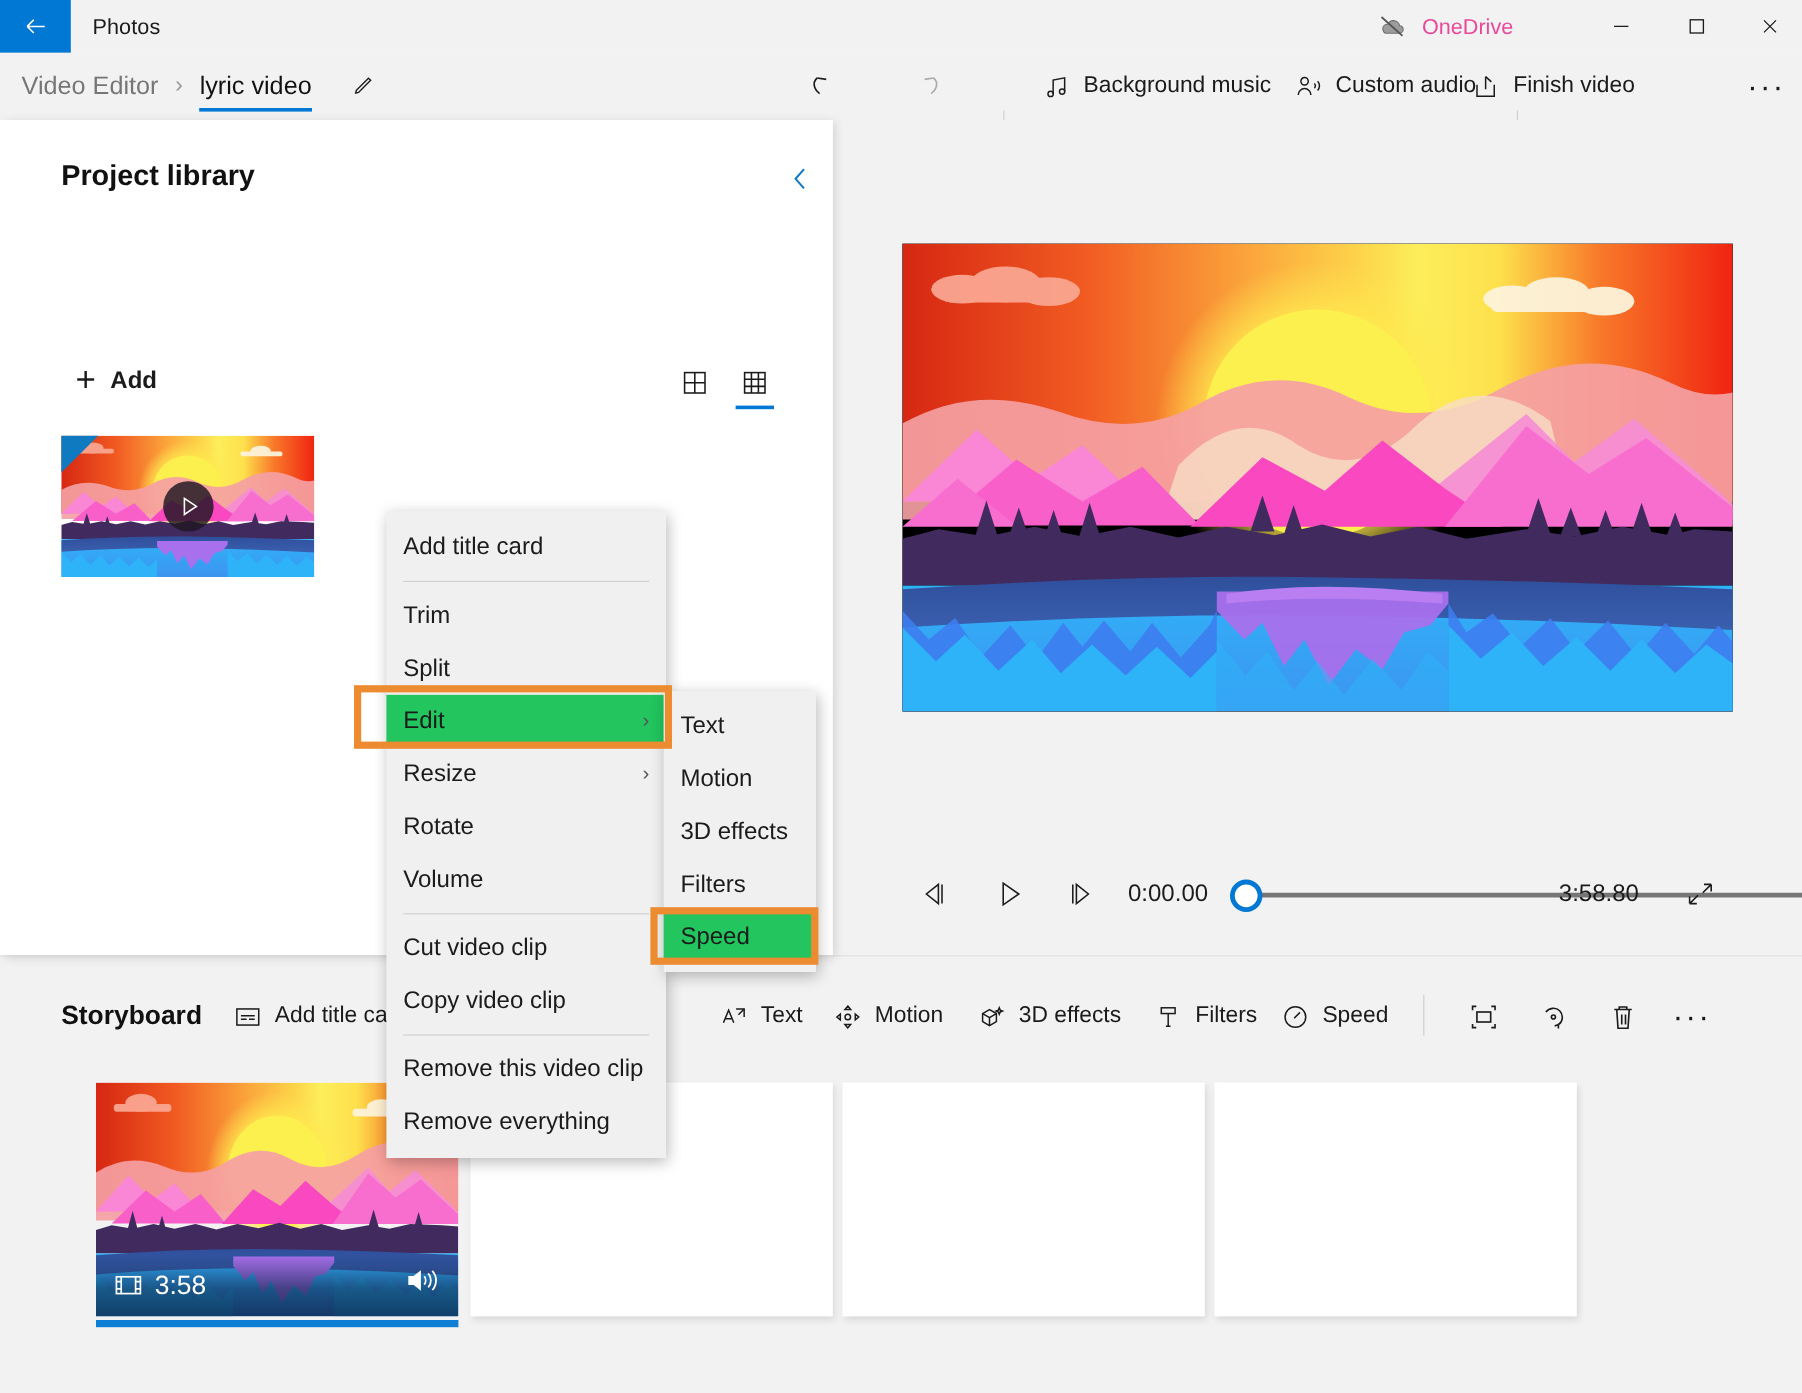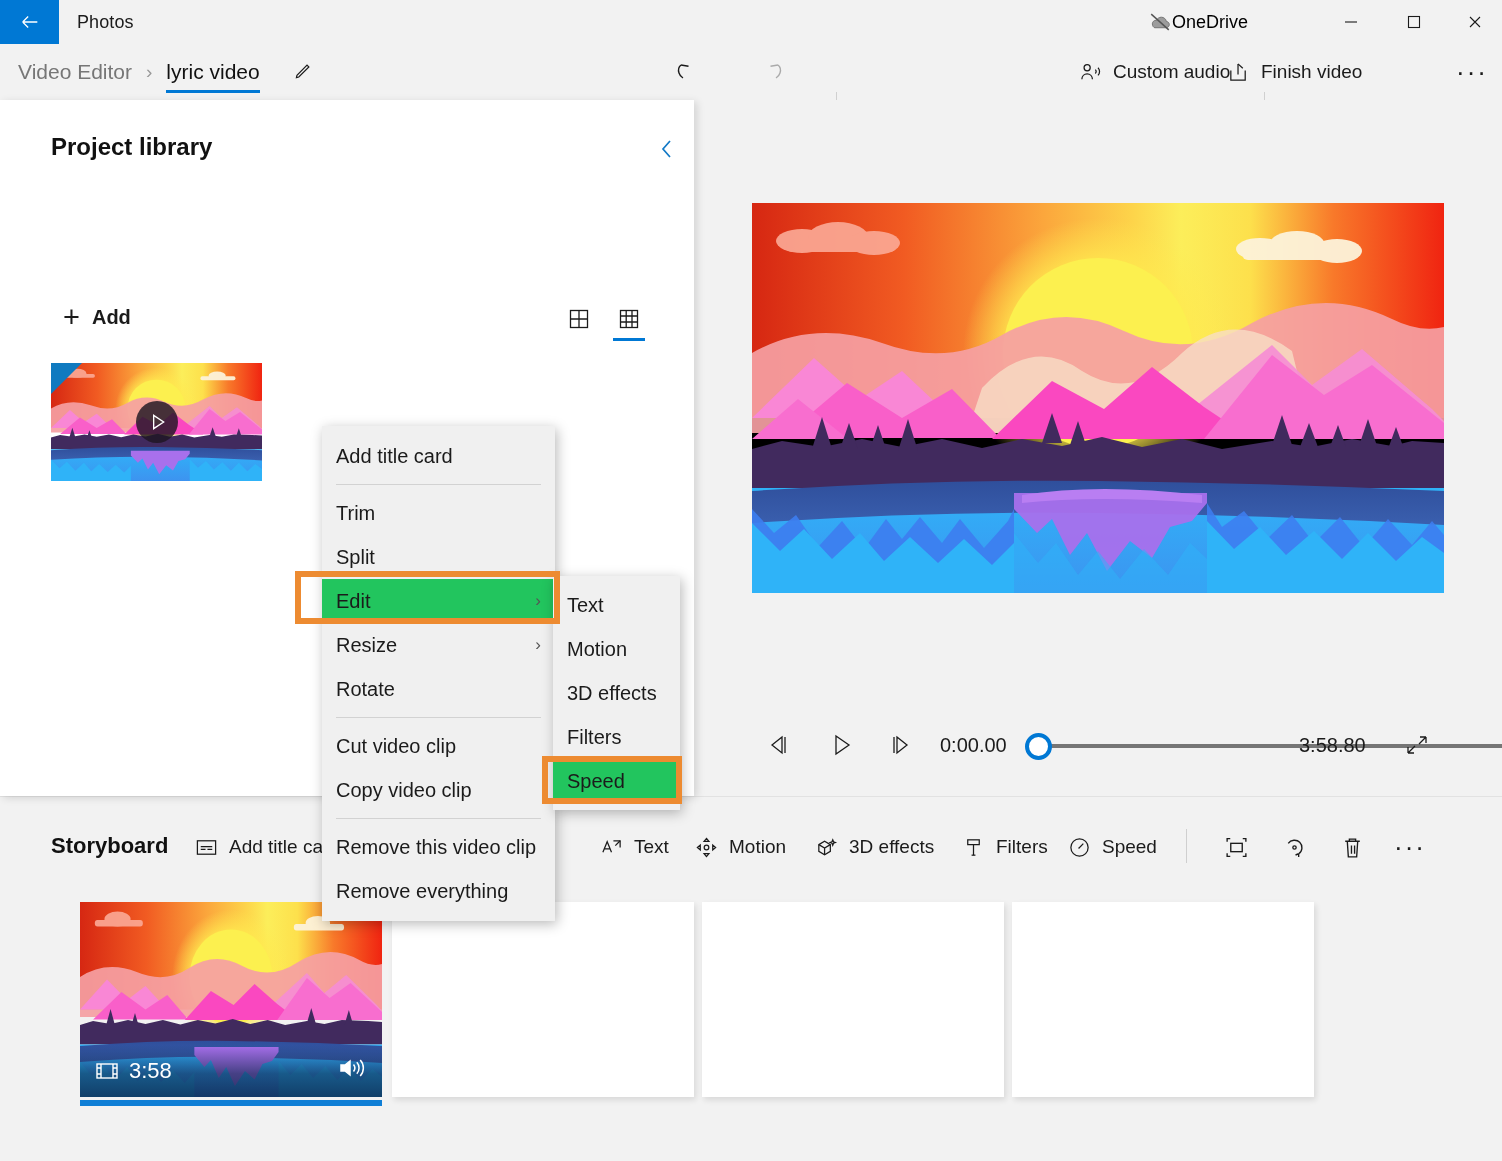--- a/index.html
+++ b/index.html
@@ -23,22 +23,22 @@
     display:flex; align-items:center; justify-content:center;
     cursor:pointer; flex:0 0 auto;
   }
   #back-btn svg{ width:22px; height:22px; }
   #app-title{
     font-size:18px; color:#1b1b1b; line-height:44px;
     margin-left:18px; letter-spacing:0.1px;
   }
   #onedrive{
     position:absolute; left:1148px; top:0; height:44px;
-    display:flex; align-items:center; gap:0;
-    font-size:18px; color:#000000;
+    display:flex; align-items:center; gap:13px;
+    font-size:18px; color:#ec4899;
   }
   #onedrive .od-ic{ width:24px; height:24px; display:block; }
   .wincaption{
     position:absolute; top:0; height:44px; width:54px;
     display:flex; align-items:center; justify-content:center;
     cursor:default;
   }
   #win-min{ left:1324px; }
   #win-max{ left:1387px; }
   #win-close{ left:1448px; }
@@ -328,20 +328,28 @@
   </div>
   <div class="cmdicon" id="redo-btn">
     <svg viewBox="0 0 26 26" fill="none" stroke="#1b1b1b" stroke-width="1.4">
       <path d="M19 6c2.5 2 3 5 2 8-.7 2.2-2.3 4-4 5"></path>
       <path d="M19 6l-7.5 1.2"></path>
     </svg>
   </div>
 
   <div class="vdiv" style="left:836px"></div>
 
+  <div class="cmdbtn" id="btn-bgmusic">
+    <svg viewBox="0 0 24 24" fill="none" stroke="#1b1b1b" stroke-width="1.3">
+      <path d="M9 18V6l10-2v12"></path>
+        <circle cx="6.8" cy="18" r="2.3"></circle>
+        <circle cx="16.8" cy="16" r="2.3"></circle>
+    </svg>
+    <span>Background music</span>
+  </div>
 
   <div class="cmdbtn" id="btn-customaudio">
     <svg viewBox="0 0 24 24" fill="none" stroke="#1b1b1b" stroke-width="1.3">
       <circle cx="8.5" cy="7" r="3.2"></circle>
         <path d="M3 19c0-3.3 2.5-5.6 5.5-5.6s5.5 2.3 5.5 5.6"></path>
       <path d="M17 9c1.2 1 1.2 3 0 4"></path>
         <path d="M19.8 7c2.2 2 2.2 6 0 8"></path>
     </svg>
     <span>Custom audio</span>
   </div>
@@ -724,20 +732,23 @@
     <span>Edit</span>
     <span class="chev">›</span>
   </div>
   <div class="mi">
     <span>Resize</span>
     <span class="chev">›</span>
   </div>
   <div class="mi">
     <span>Rotate</span>
   </div>
+  <div class="mi">
+    <span>Volume</span>
+  </div>
   <div class="msep"></div>
   <div class="mi">
     <span>Cut video clip</span>
   </div>
   <div class="mi">
     <span>Copy video clip</span>
   </div>
   <div class="msep"></div>
   <div class="mi">
     <span>Remove this video clip</span>

